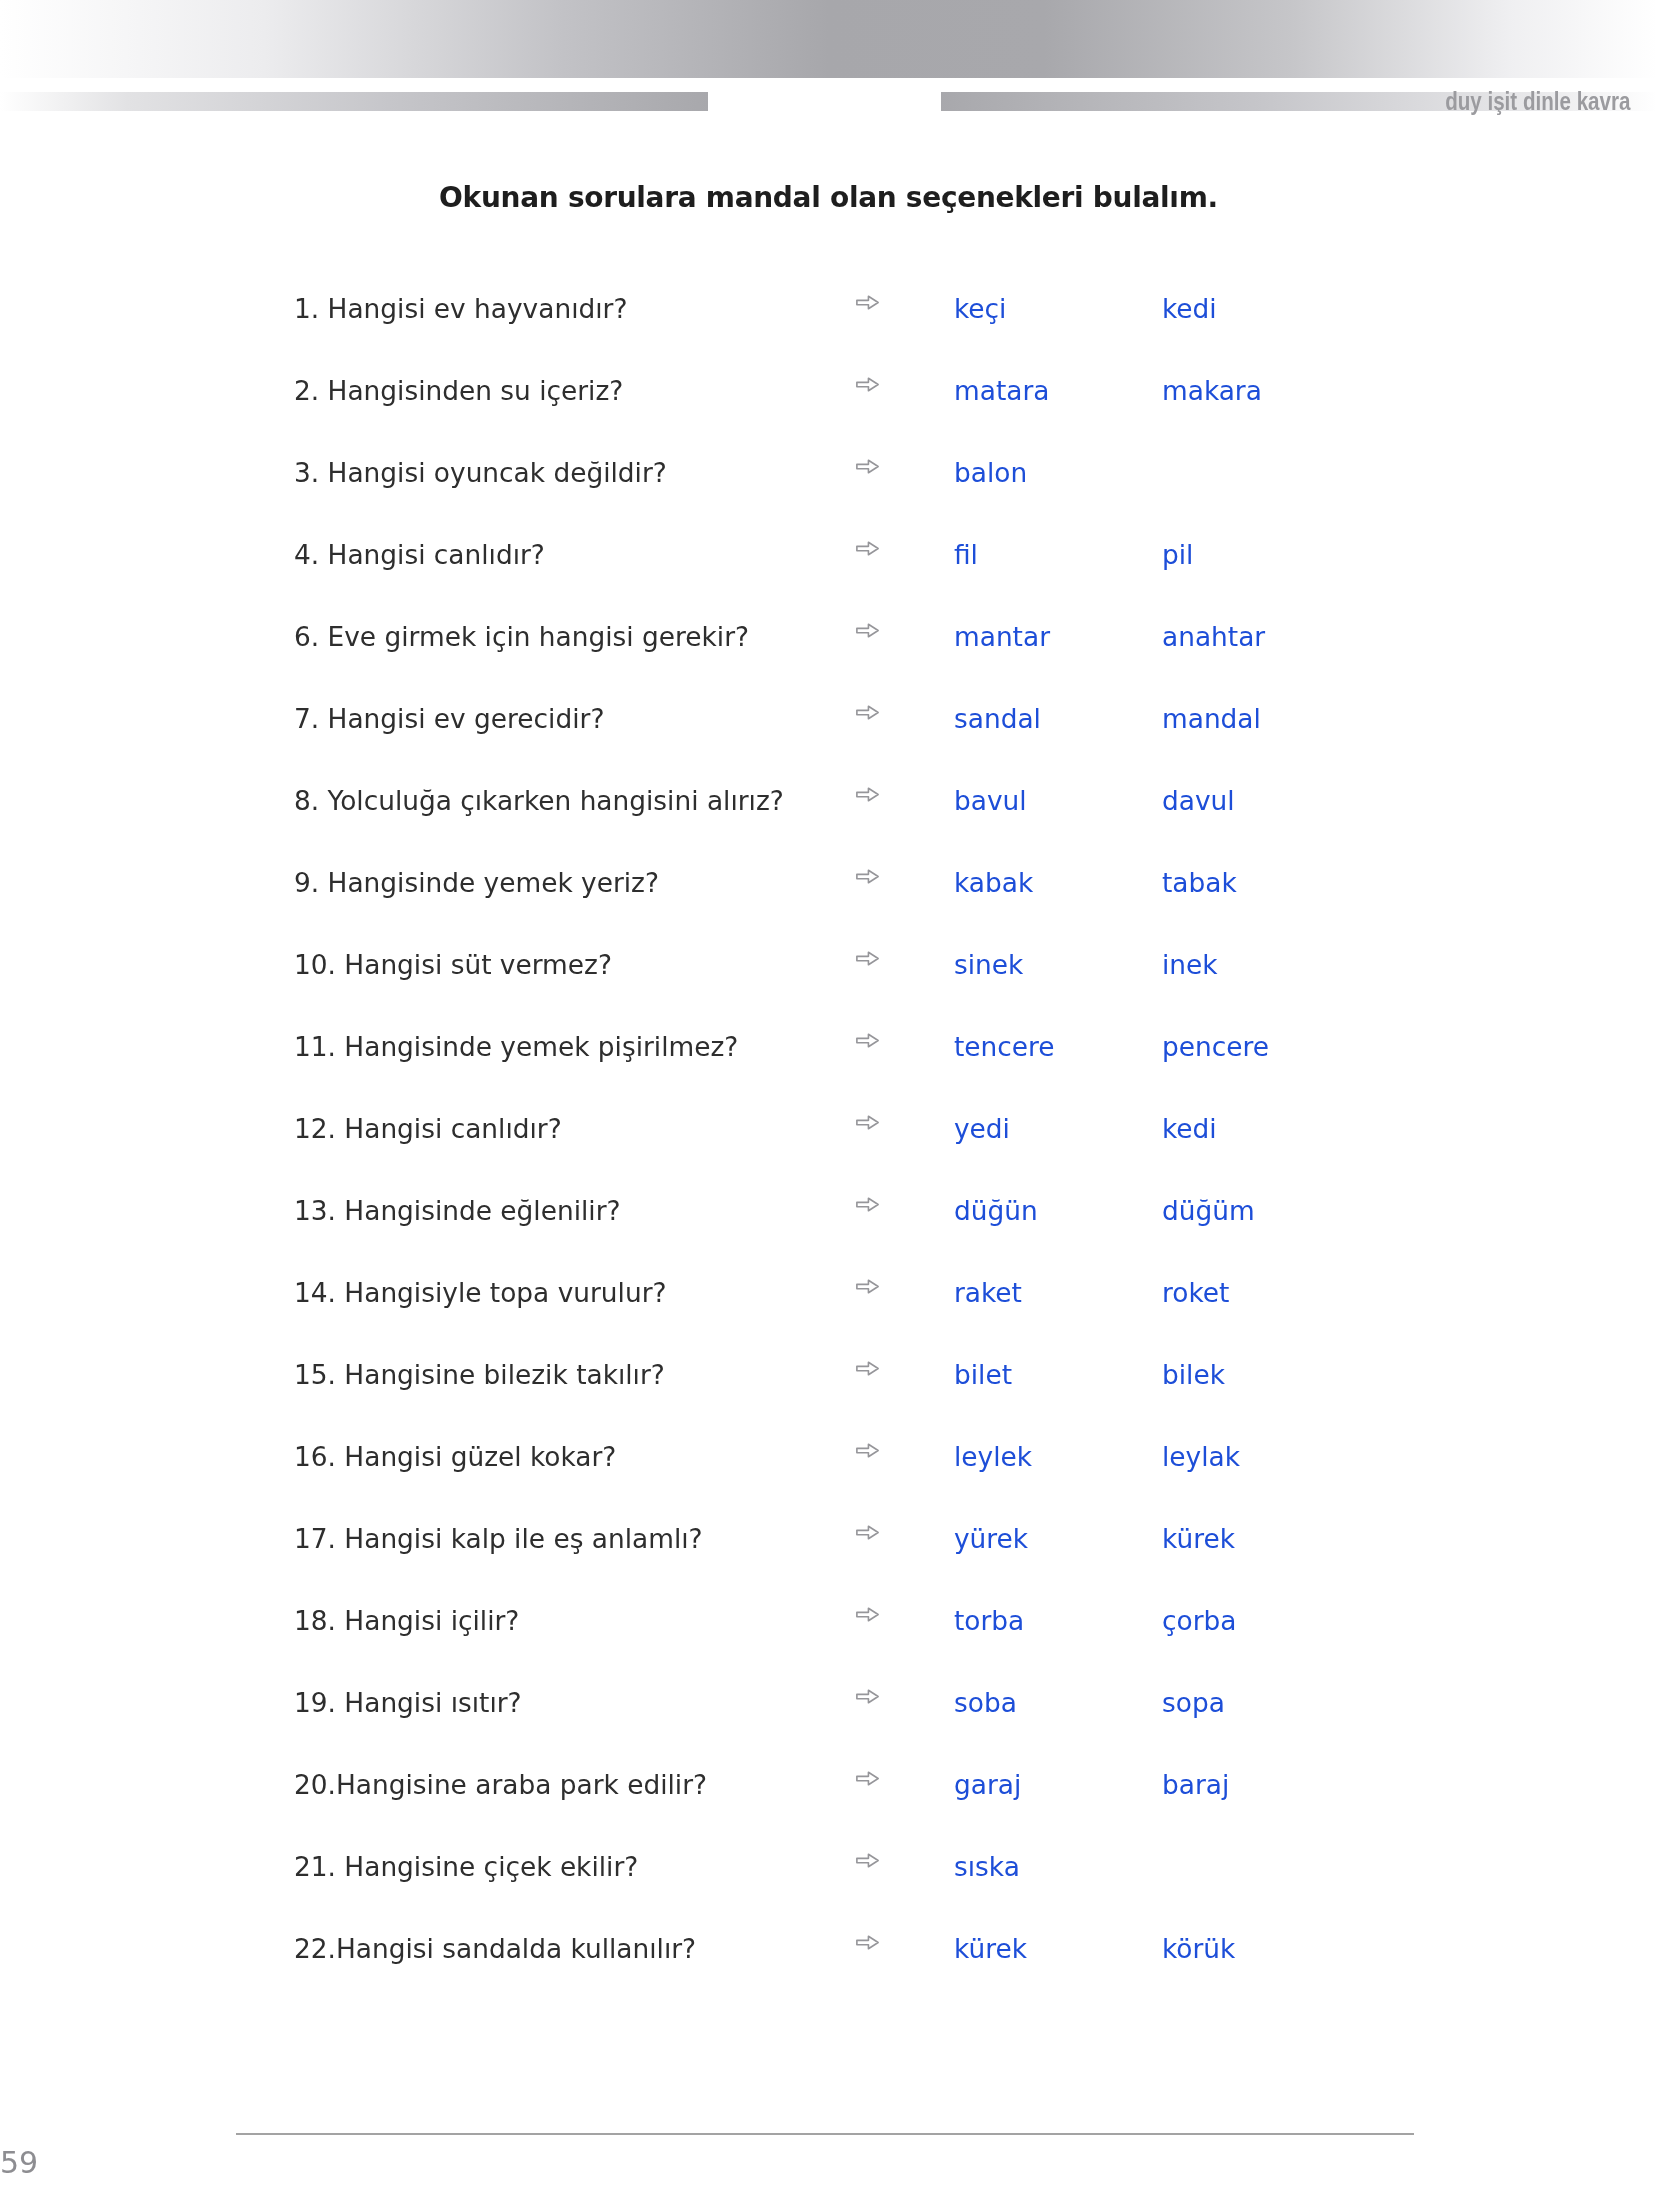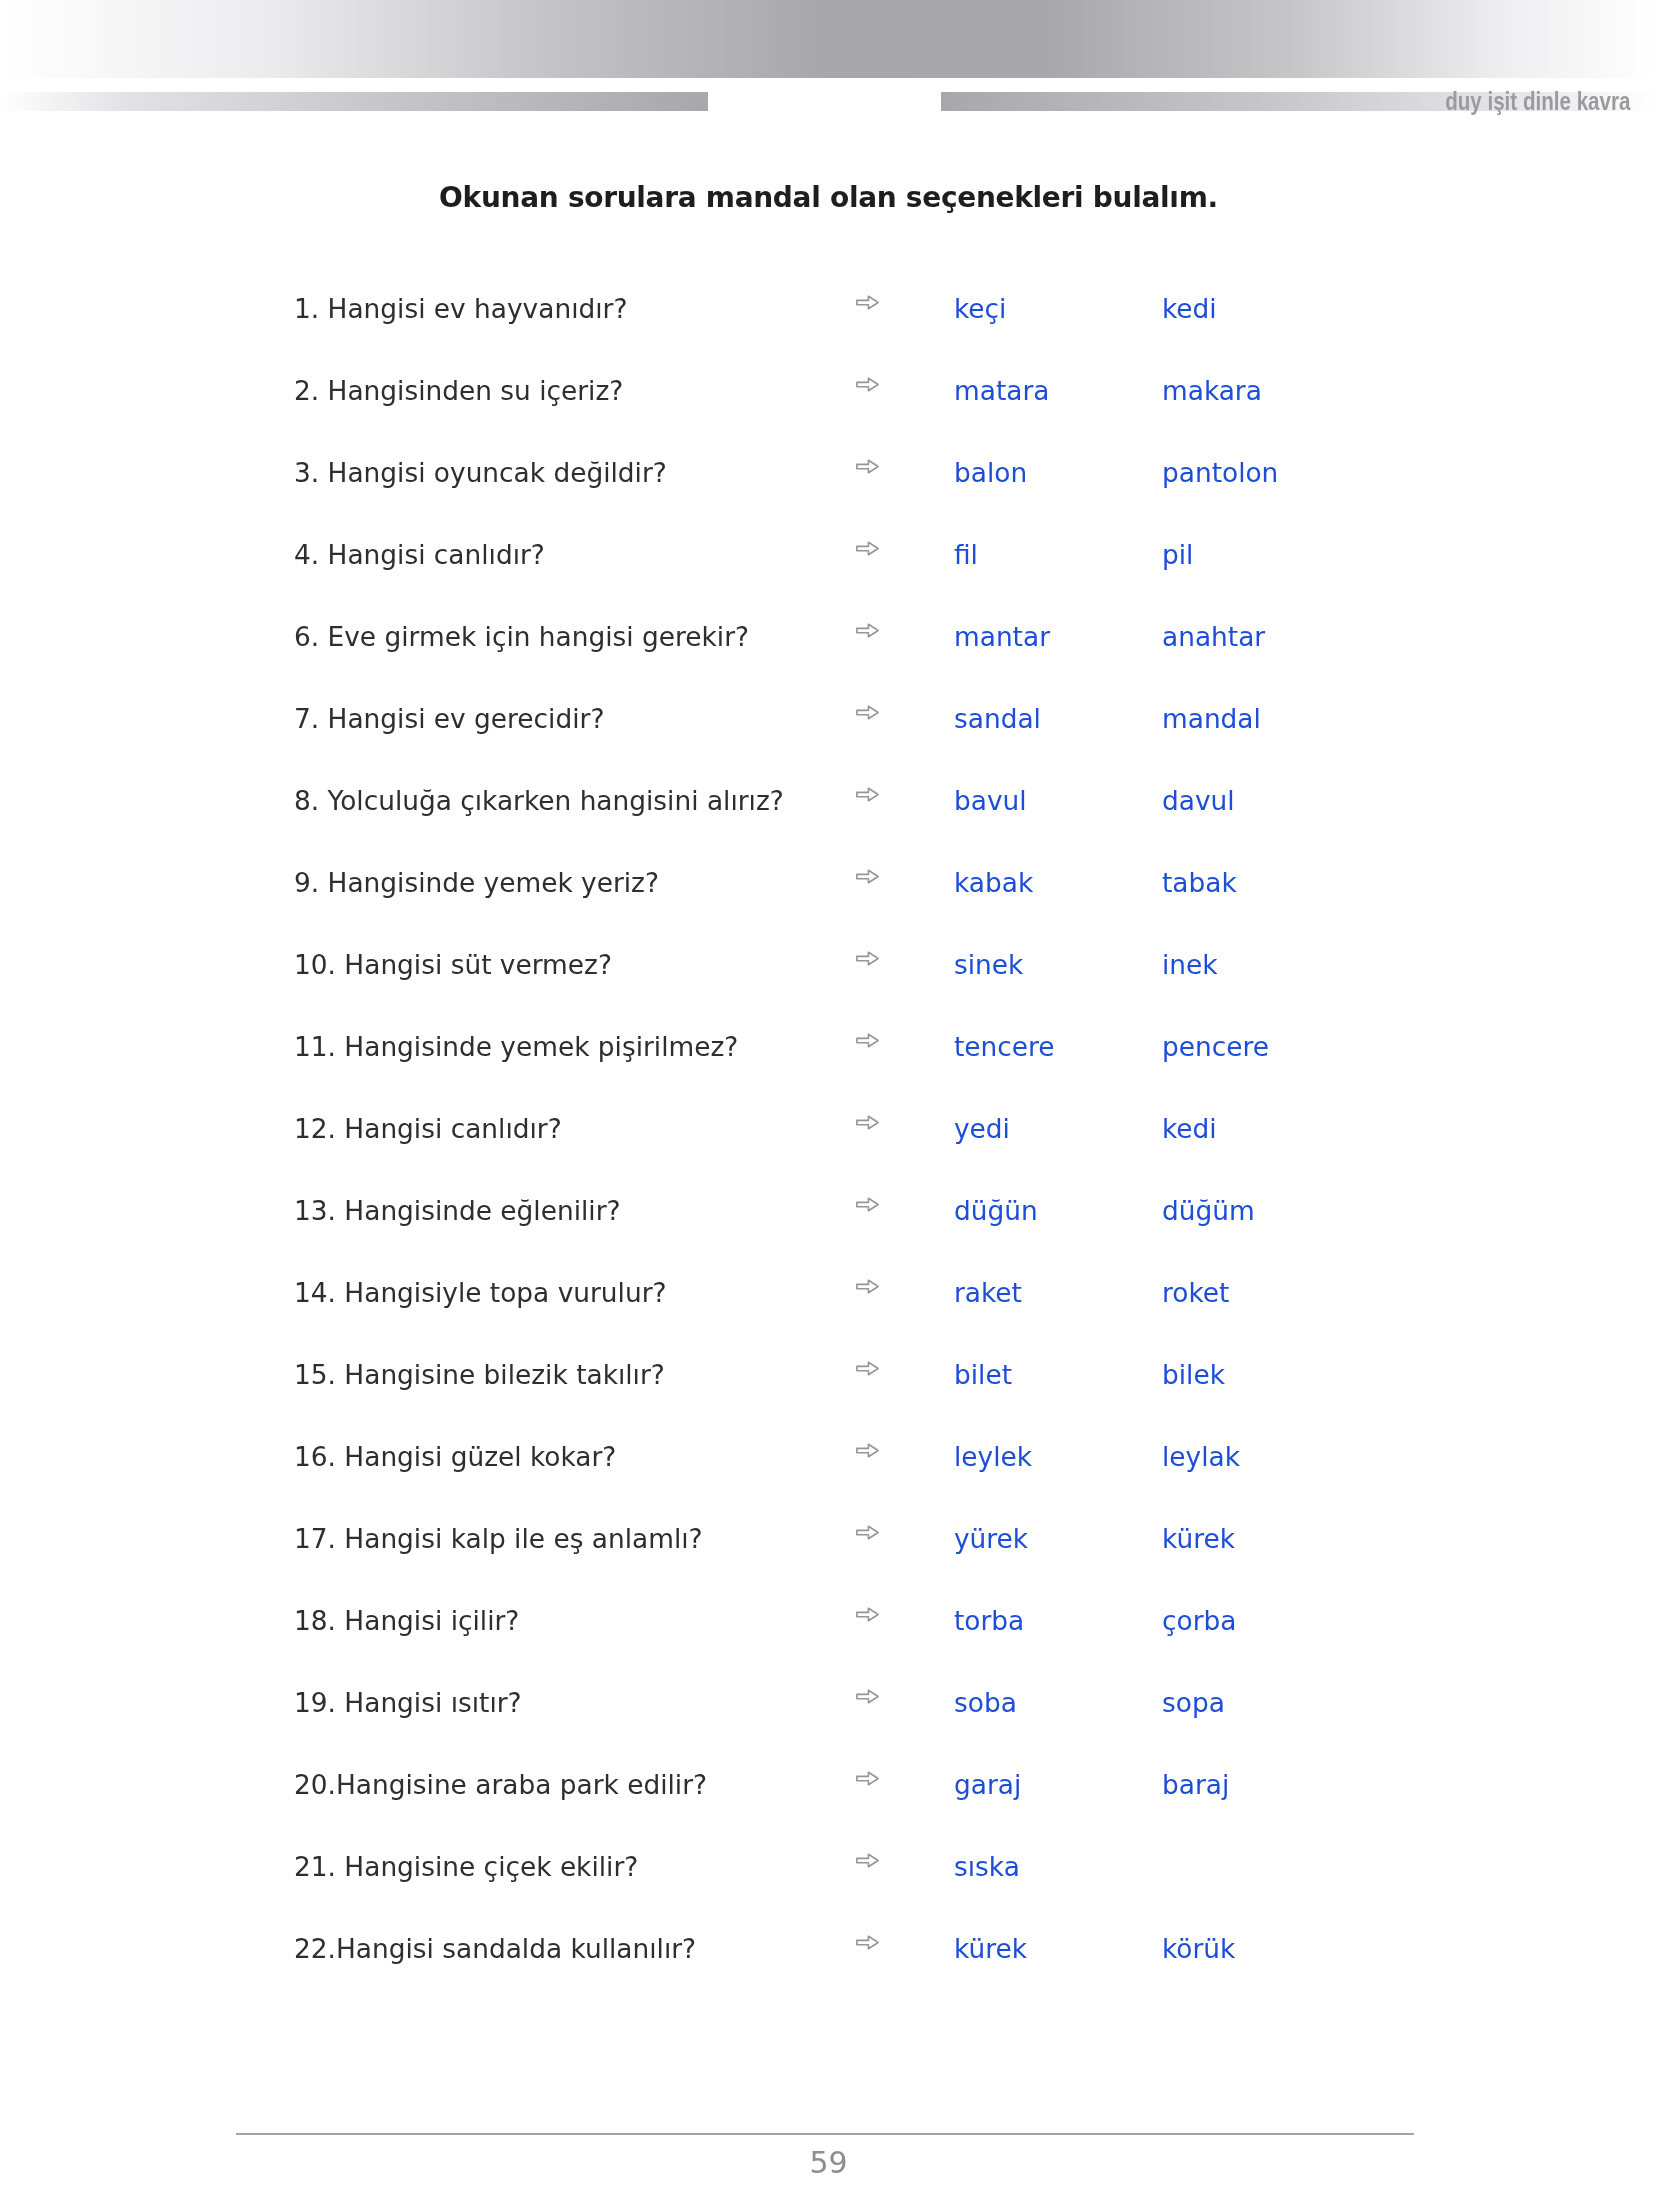--- a/index.html
+++ b/index.html
@@ -71,21 +71,21 @@
   .opt2 { flex:1; }
 
   
   .footer-line {
     position:absolute; top:2133px; left:236px;
     width:1178px; height:2px;
     background:#a3a3a3;
   }
   .page-number {
     position:absolute; top:2148px; left:0; width:100%;
-    text-align:center;
+    text-align:left;
     font-size:30px; line-height:1;
     color:#8d8d91;
   }
 </style>
 </head>
 <body>
 
 <div class="page">
 
   <div class="top-band"></div>
@@ -120,21 +120,20 @@
         <div class="opt opt2">makara</div>
       </div>
       <div class="row">
         <div class="q">3.  Hangisi oyuncak değildir?</div>
         <div class="arrow-cell">
           <svg width="25" height="19" viewBox="0 0 40 30">
   <path d="M3 11.5 H21.5 V5 L37 15 L21.5 25 V18.5 H3 Z" fill="#ffffff" stroke="#96969a" stroke-width="2.6" stroke-linejoin="round"></path>
           </svg>
         </div>
         <div class="opt opt1">balon</div>
-        <div class="opt opt2">pantolon</div>
       </div>
       <div class="row">
         <div class="q">4.  Hangisi canlıdır?</div>
         <div class="arrow-cell">
           <svg width="25" height="19" viewBox="0 0 40 30">
   <path d="M3 11.5 H21.5 V5 L37 15 L21.5 25 V18.5 H3 Z" fill="#ffffff" stroke="#96969a" stroke-width="2.6" stroke-linejoin="round"></path>
           </svg>
         </div>
         <div class="opt opt1">fil</div>
         <div class="opt opt2">pil</div>

